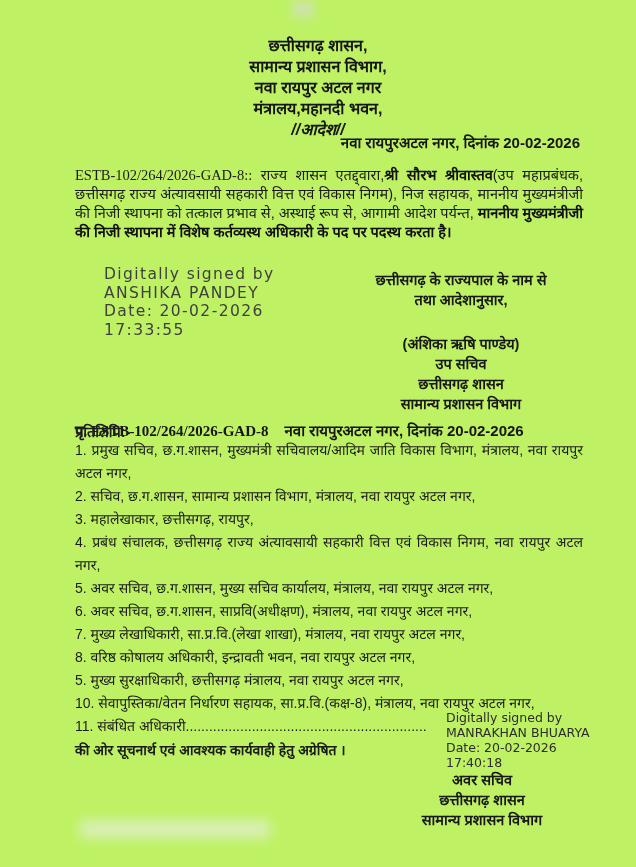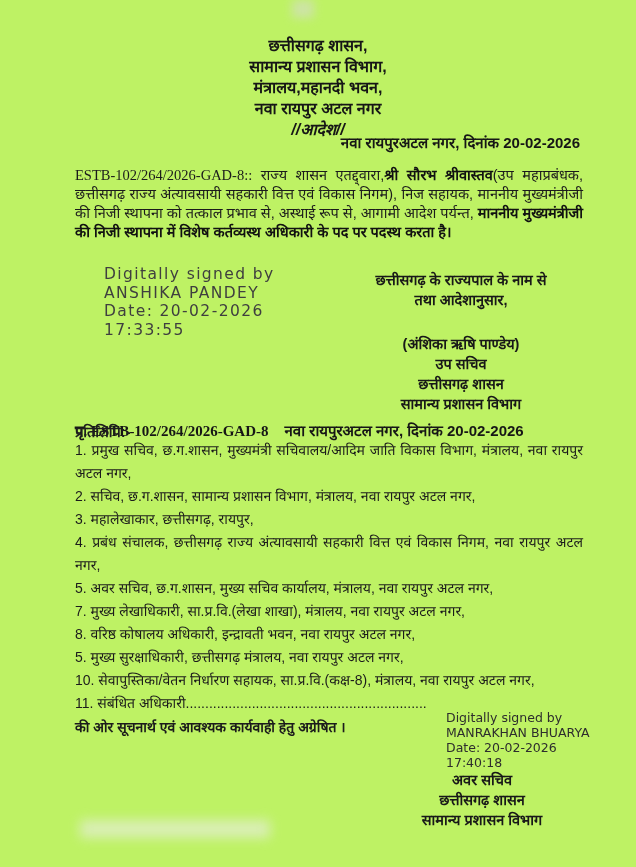--- a/index.html
+++ b/index.html
@@ -150,22 +150,22 @@
 <body>
 
 <div class="page">
 
   <div class="smudge"></div>
   <div class="smudge2"></div>
 
   <div class="letterhead">
     <div>छत्तीसगढ़ शासन,</div>
     <div>सामान्य प्रशासन विभाग,</div>
+    <div>नवा रायपुर अटल नगर</div>
     <div>मंत्रालय,महानदी भवन,</div>
-    <div>नवा रायपुर अटल नगर</div>
     <div class="order-marker">//आदेश//</div>
   </div>
 
   <div class="dateline-top">नवा रायपुरअटल नगर, दिनांक 20-02-2026</div>
 
   <p class="order-para"><span class="latin-serif">ESTB-102/264/2026-GAD-8::</span><span> राज्य शासन एतद्द्वारा,</span><b>श्री सौरभ श्रीवास्तव</b><span>(उप महाप्रबंधक, छत्तीसगढ़ राज्य अंत्यावसायी सहकारी वित्त एवं विकास निगम), निज सहायक, माननीय मुख्यमंत्रीजी की निजी स्थापना को तत्काल प्रभाव से, अस्थाई रूप से, आगामी आदेश पर्यन्त, </span><b>माननीय मुख्यमंत्रीजी की निजी स्थापना में विशेष कर्तव्यस्थ अधिकारी के पद पर पदस्थ करता है।</b></p>
 
   <div class="sig-stamp-1">
     <div>Digitally signed by</div>
     <div>ANSHIKA PANDEY</div>
@@ -190,20 +190,21 @@
   </div>
 
   <div class="copy-label">प्रतिलिपि:-</div>
 
   <div class="copy-list">
     <div class="copy-item">1. प्रमुख सचिव, छ.ग.शासन, मुख्यमंत्री सचिवालय/आदिम जाति विकास विभाग, मंत्रालय, नवा रायपुर अटल नगर,</div>
     <div class="copy-item">2. सचिव, छ.ग.शासन, सामान्य प्रशासन विभाग, मंत्रालय, नवा रायपुर अटल नगर,</div>
     <div class="copy-item">3. महालेखाकार, छत्तीसगढ़, रायपुर,</div>
     <div class="copy-item">4. प्रबंध संचालक, छत्तीसगढ़ राज्य अंत्यावसायी सहकारी वित्त एवं विकास निगम, नवा रायपुर अटल नगर,</div>
     <div class="copy-item">5. अवर सचिव, छ.ग.शासन, मुख्य सचिव कार्यालय, मंत्रालय, नवा रायपुर अटल नगर,</div>
+    <div class="copy-item">6. अवर सचिव, छ.ग.शासन, साप्रवि(अधीक्षण), मंत्रालय, नवा रायपुर अटल नगर,</div>
     <div class="copy-item">7. मुख्य लेखाधिकारी, सा.प्र.वि.(लेखा शाखा), मंत्रालय, नवा रायपुर अटल नगर,</div>
     <div class="copy-item">8. वरिष्ठ कोषालय अधिकारी, इन्द्रावती भवन, नवा रायपुर अटल नगर,</div>
     <div class="copy-item">5. मुख्य सुरक्षाधिकारी, छत्तीसगढ़ मंत्रालय, नवा रायपुर अटल नगर,</div>
     <div class="copy-item">10. सेवापुस्तिका/वेतन निर्धारण सहायक, सा.प्र.वि.(कक्ष-8), मंत्रालय, नवा रायपुर अटल नगर,</div>
     <div class="copy-item">11. संबंधित अधिकारी..............................................................</div>
     <div class="copy-closing">की ओर सूचनार्थ एवं आवश्यक कार्यवाही हेतु अग्रेषित ।</div>
   </div>
 
   <div class="sig-stamp-2">
     <div>Digitally signed by</div>

